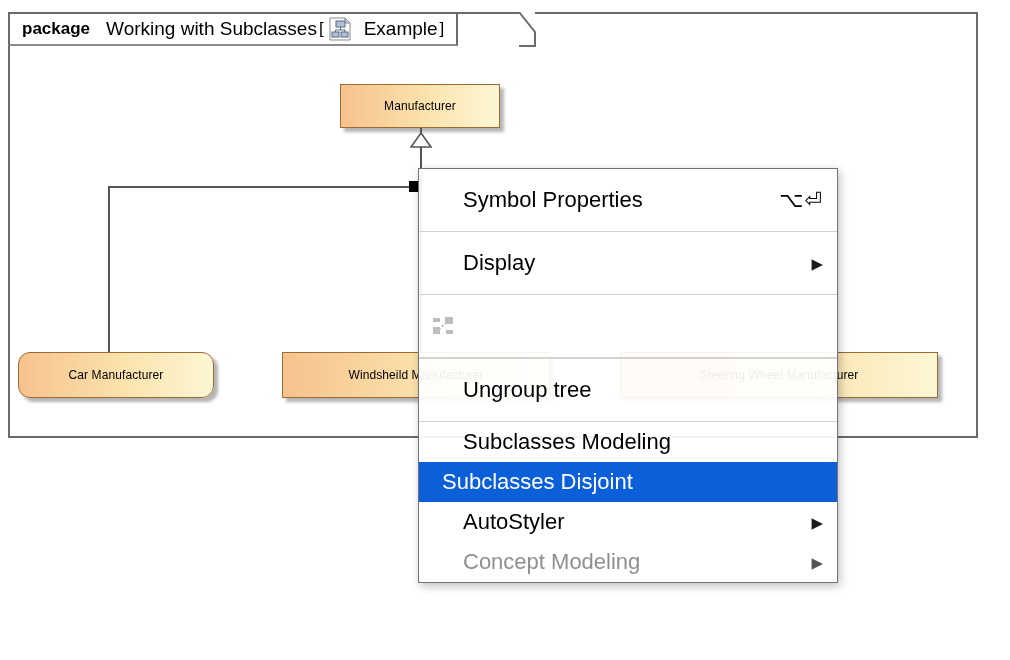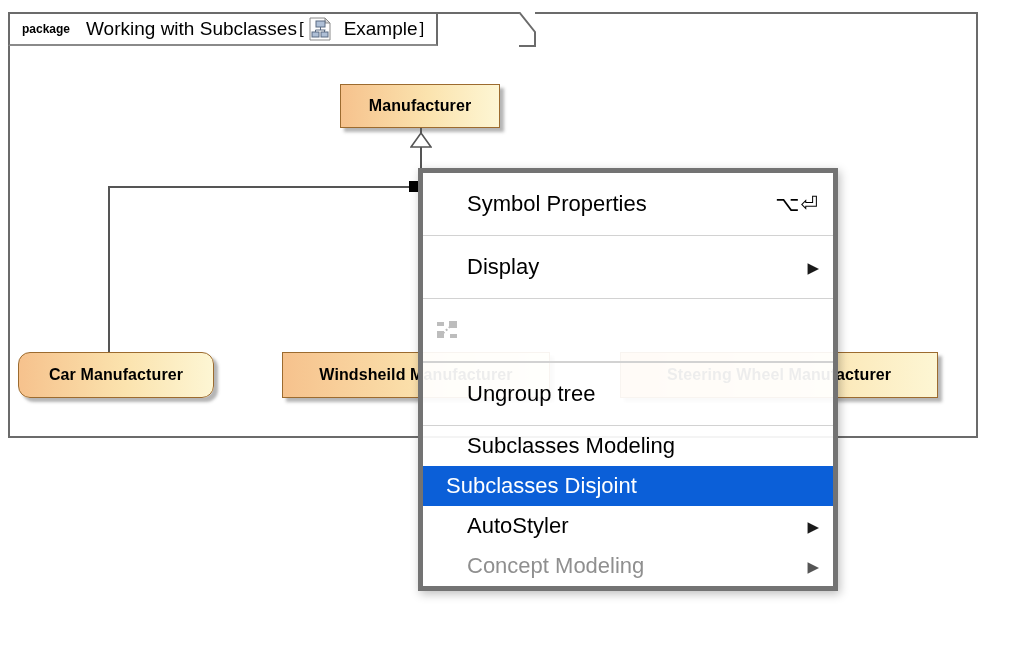--- a/index.html
+++ b/index.html
@@ -57,21 +57,21 @@
     position: absolute;
     left: 519px;
     top: 12px;
     width: 18px;
     height: 36px;
     z-index: 4;
     pointer-events: none;
   }
   .kw {
     font-weight: bold;
-    font-size: 12px;
+    font-size: 17px;
     color: #000;
     margin-right: 8px;
   }
   .pkg-name {
     font-size: 19px;
     color: #000;
     margin-left: 8px;
   }
   .brk {
     font-size: 17px;
@@ -91,22 +91,22 @@
     position: absolute;
     box-sizing: border-box;
     border: 1px solid #9c6b2f;
     background: linear-gradient(to right, #f6c28d 0%, #fbe3ae 55%, #fdf6d4 100%);
     box-shadow: 4px 4px 3px rgba(90, 90, 90, 0.45);
     display: flex;
     align-items: center;
     justify-content: center;
   }
   .cls span {
-    font-weight: bold;
-    font-size: 16px;
+    font-weight: normal;
+    font-size: 12px;
     color: #000;
     white-space: nowrap;
     letter-spacing: 0.1px;
   }
 
   
   .line {
     position: absolute;
     background: #555;
   }
@@ -124,21 +124,21 @@
     background: #000;
   }
 
   
   .menu {
     position: absolute;
     left: 418px;
     top: 168px;
     width: 420px;
     background: rgba(255, 255, 255, 0.93);
-    border: 5px solid #737373;
+    border: 1px solid #737373;
     box-shadow: 2px 3px 9px rgba(0, 0, 0, 0.25);
     z-index: 20;
     padding: 0;
     box-sizing: border-box;
   }
   .mi {
     position: relative;
     display: flex;
     align-items: center;
     height: 40px;

